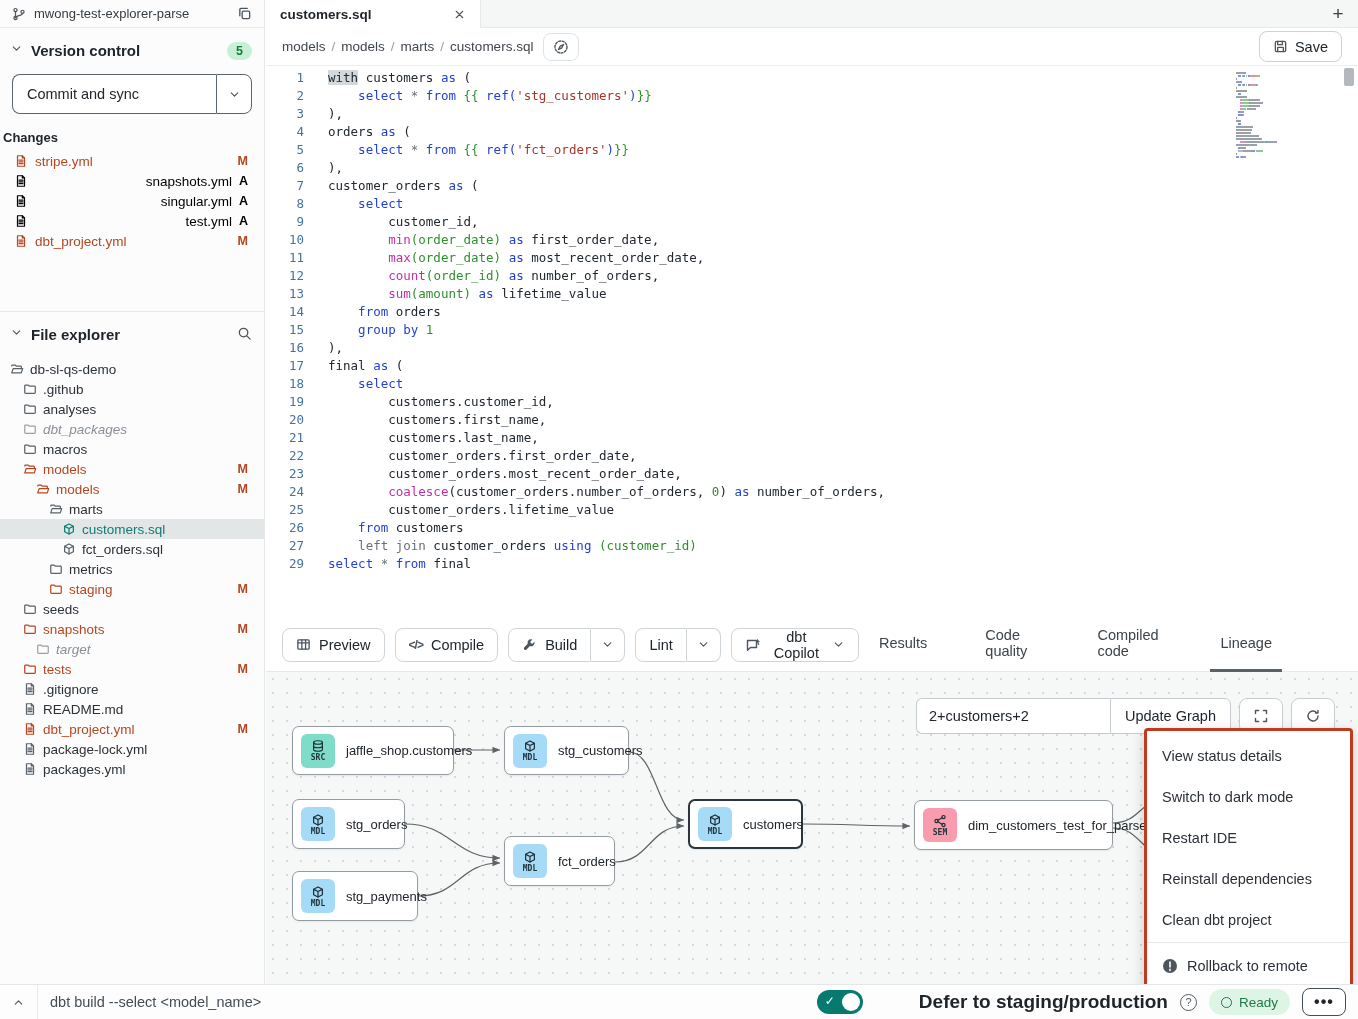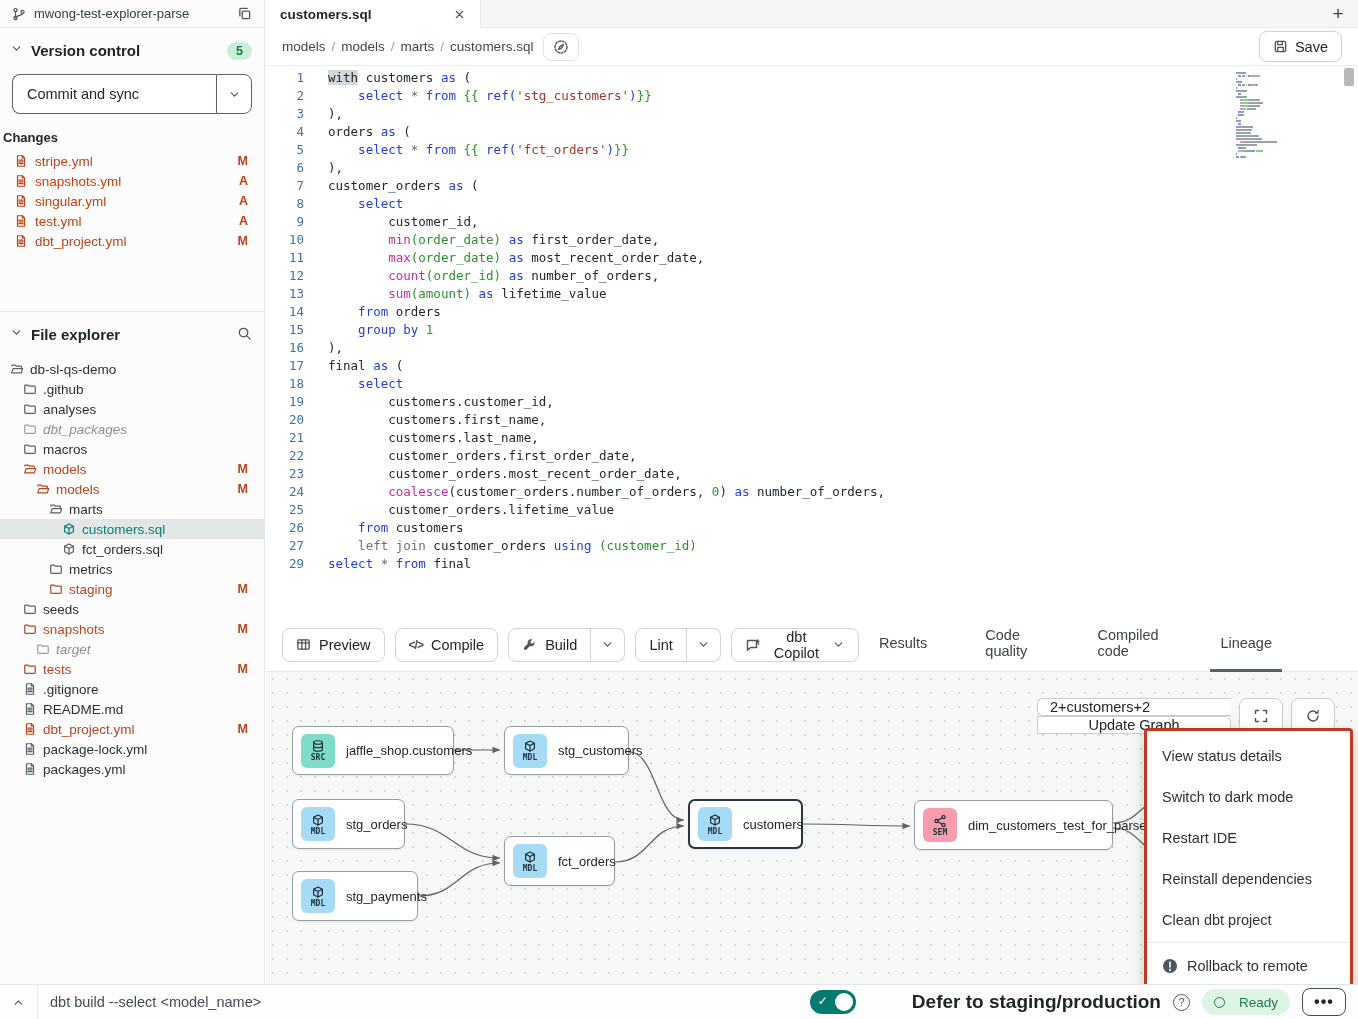--- a/index.html
+++ b/index.html
@@ -19,21 +19,21 @@
   .badge-pill { background:#c9efd7; color:#157a43; font-size:12.5px; font-weight:bold; border-radius:10px; padding:2px 9px; }
 
   .commit-row { display:flex; margin:4px 12px 14px 12px; height:40px; }
   .commit-main { flex:1; background:#fff; border:1px solid #5b636b; border-right:none; border-radius:8px 0 0 8px; font-size:14.5px; color:#20262c; display:flex; align-items:center; padding-left:14px; cursor:pointer; }
   .commit-caret { width:36px; background:#fff; border:1px solid #5b636b; border-radius:0 8px 8px 0; display:flex; align-items:center; justify-content:center; cursor:pointer; }
 
   .changes-label { font-size:13px; font-weight:bold; color:#20262c; padding:2px 12px 6px 3px; }
   .change-row { display:flex; align-items:center; gap:7px; padding:2px 16px 2px 14px; height:20px; font-size:13.5px; }
   .change-row .nm { flex:1; }
   .change-row .st { font-weight:bold; font-size:12.5px; }
-  .c-mod { color:#b5461f; } .c-add { color:#c2410c; }
+  .c-mod { color:#b5461f; } .c-add { color:#000000;text-align:right; }
 
   .splitter { border-top:1px solid #e6e8ea; margin-top:60px; }
 
   .tree { padding:6px 0 0 0; }
   .tree-row { display:flex; align-items:center; height:20px; font-size:13.5px; color:#2b3137; padding-right:16px; position:relative;justify-content:center; }
   .tree-row .lbl { margin-left:6px; flex:1; white-space:nowrap; overflow:hidden; }
   .tree-row .st { font-weight:bold; font-size:12.5px; }
   .tree-row.muted .lbl { color:#8a9096; font-style:italic; }
   .tree-row.modified .lbl { color:#b5461f; }
   .tree-row.selected { background:#e3e6e6; }
@@ -75,40 +75,40 @@
 
   
   .lineage { position:relative; height:312px; background:#f6f7f7; background-image:radial-gradient(#d5d7d9 1px, transparent 1px); background-size:14px 14px; overflow:hidden; }
   .edges { position:absolute; inset:0; }
   .lnode { position:absolute; background:#fff; border:1px solid #949ba1; border-radius:7px; box-shadow:0 1px 2px rgba(0,0,0,.07); display:flex; align-items:center; padding:0 12px 0 8px; cursor:pointer; }
   .lnode.selected { border:2px solid #2b353d; }
   .nbadge { width:34px; height:34px; border-radius:6px; display:flex; flex-direction:column; align-items:center; justify-content:center; flex:none; }
   .nbadge .bl { font-size:8px; font-weight:bold; line-height:9px; color:#21343c; font-family:"DejaVu Sans Mono", monospace; }
   .nlabel { font-size:13px; color:#20262c; margin-left:11px; white-space:nowrap; }
   .graph-controls { position:absolute; top:26px; right:23px; display:flex; gap:8px; }
-  .gsearch { display:flex; height:36px;flex-direction:column; }
+  .gsearch { display:flex; height:36px; }
   .gsearch input { width:194px; border:1px solid #c7ccd1; border-right:none; border-radius:6px 0 0 6px; background:#fff; padding:0 12px; font-size:14.5px; color:#20262c; font-family:"Liberation Sans",sans-serif; }
   .gsearch .upd { border:1px solid #c7ccd1; border-radius:0 6px 6px 0; background:#fff; font-size:14.5px; color:#20262c; padding:0 14px; cursor:pointer; }
   .gicon { width:44px; height:36px; background:#fff; border:1px solid #c7ccd1; border-radius:8px; display:flex; align-items:center; justify-content:center; cursor:pointer; }
 
   .ctxmenu { position:absolute; left:878px; top:56px; width:209px; background:#fff; border:3px solid #bf3a1e; border-radius:4px; box-shadow:0 4px 14px rgba(0,0,0,.18); z-index:10; padding:4px 0; }
   .mitem { height:41px; display:flex; align-items:center; padding:0 15px; font-size:14.5px; color:#2b3137; cursor:pointer; gap:9px; }
   .mdivider { border-top:1px solid #e7e9ea; margin:2px 0; }
 
   
   .statusbar { position:absolute; left:0; bottom:0; width:1358px; height:35px; background:#fdfdfd; border-top:1px solid #e4e6e8; display:flex; align-items:center; }
   .sb-chev { width:38px; height:100%; display:flex; align-items:center; justify-content:center; border-right:1px solid #e9eaec; cursor:pointer; }
   .cmd { flex:1; padding-left:12px; font-size:14.5px; color:#454d54; }
   .right-cluster { display:flex; align-items:center; gap:12px; padding-right:12px; }
   .toggle { width:46px; height:24px; background:#067a6f; border-radius:12px; position:relative; cursor:pointer; flex:none; }
   .toggle .knob { position:absolute; right:3px; top:3px; width:18px; height:18px; background:#fff; border-radius:50%; }
   .toggle .chk { position:absolute; left:8px; top:4px; color:#fff; font-size:12px; }
   .defer-label { font-weight:bold; font-size:19px; color:#1e2429;margin-left:44px; }
   .help { width:17px; height:17px; border:1.5px solid #555c63; border-radius:50%; font-size:11px; color:#555c63; display:flex; align-items:center; justify-content:center; }
-  .ready { height:26px; background:#def5e6; border-radius:13px; display:flex; align-items:center; gap:14px; padding:0 12px; font-size:13.5px; color:#1d7a4a; }
+  .ready { height:26px; background:#def5e6; border-radius:13px; display:flex; align-items:center; gap:7px; padding:0 12px; font-size:13.5px; color:#1d7a4a; }
   .ready .ring { width:11px; height:11px; border:1.5px solid #1d7a4a; border-radius:50%; }
   .dots-btn { width:44px; height:28px; border:1.5px solid #454d55; border-radius:8px; background:#fff; font-size:16px; font-weight:bold; color:#20262c; display:flex; align-items:center; justify-content:center; letter-spacing:1px; cursor:pointer; }
 </style>
 </head>
 <body>
 
 <div id="app">
 
   <div class="sidebar">
     <div class="sb-header">

